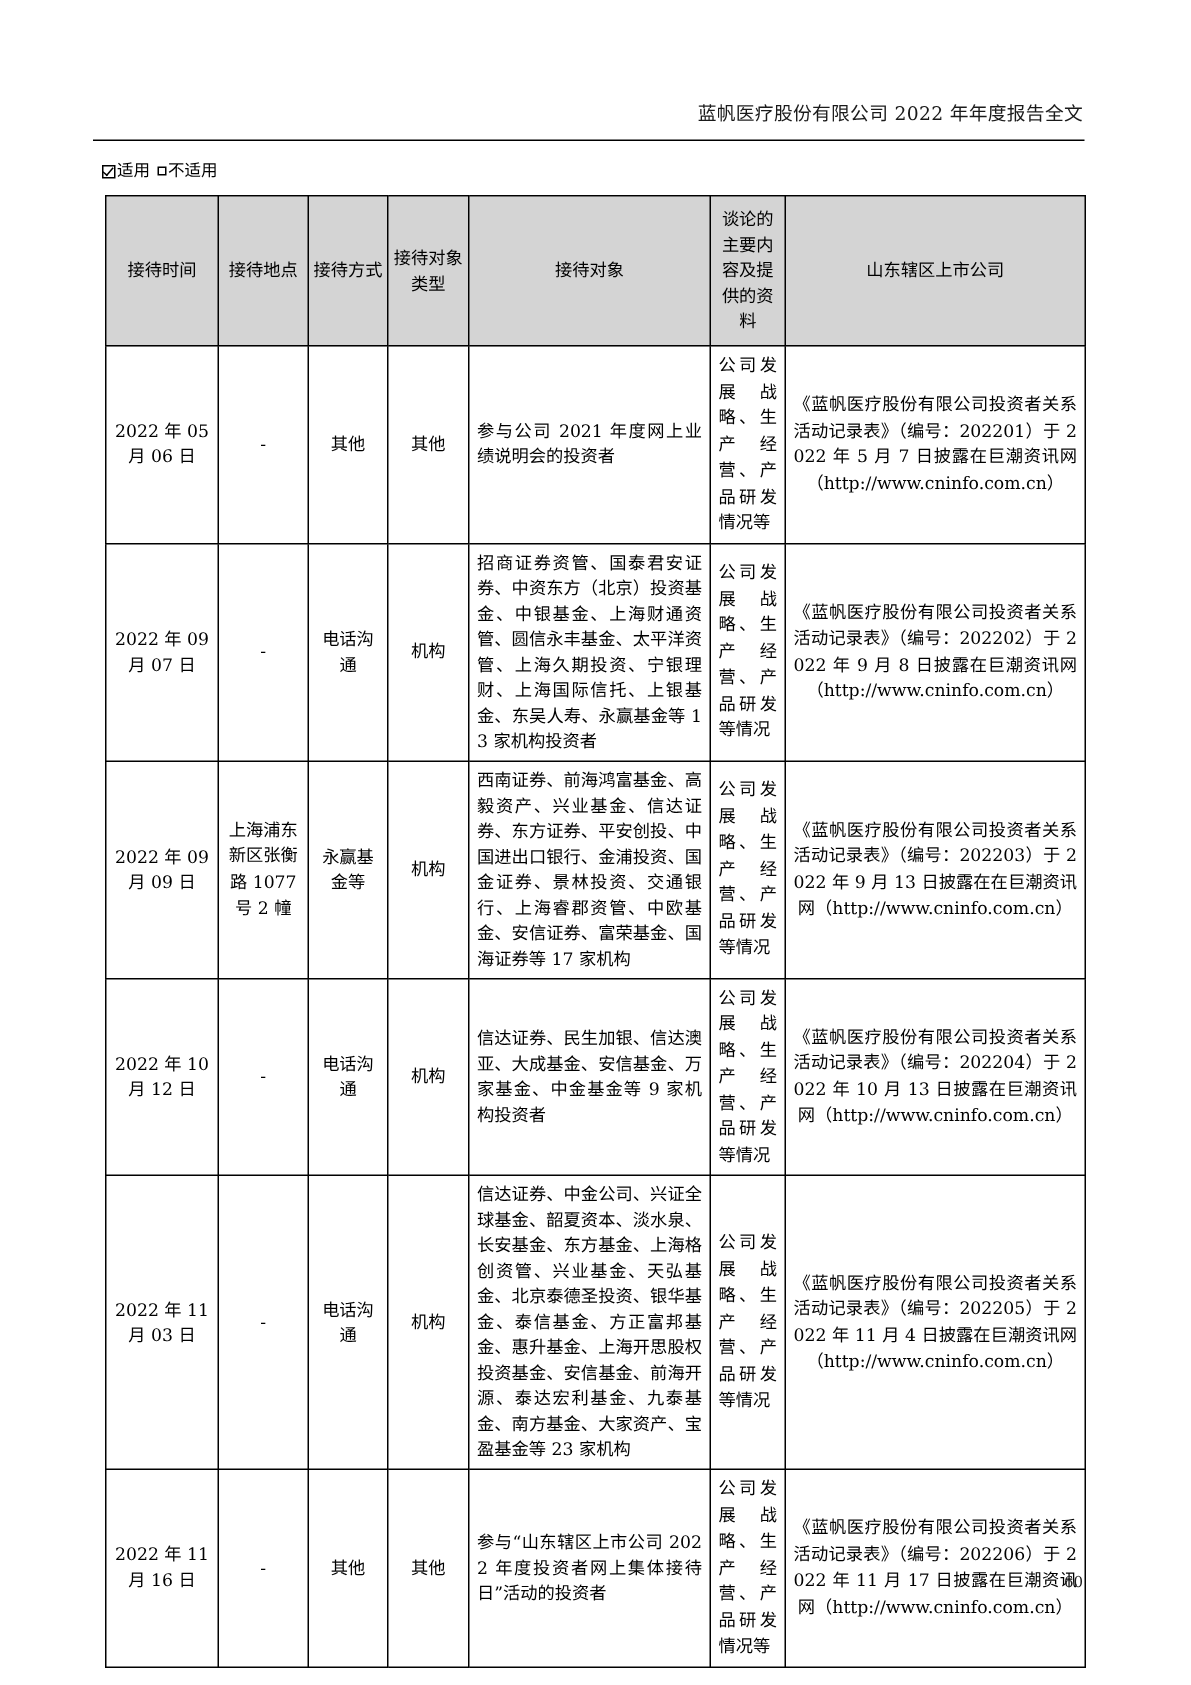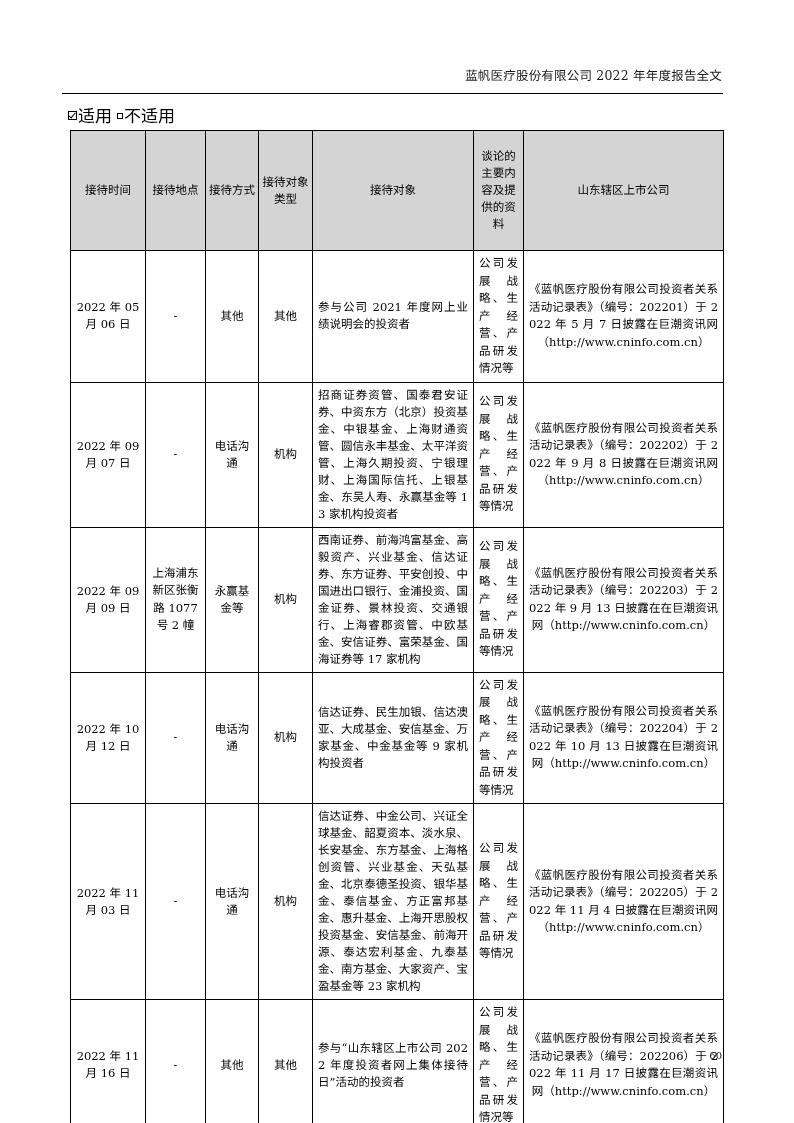--- a/index.html
+++ b/index.html
@@ -41,21 +41,21 @@
     width: 661px;
     height: 1px;
     background: #000000;
   }
 
   
   .applicability {
     position: absolute;
     left: 68px;
     top: 92px;
-    font-size: 17px;
+    font-size: 11px;
     line-height: 20px;
     color: #000000;
     white-space: nowrap;
   }
   .applicability .box-checked,
   .applicability .box-empty {
     display: inline-block;
     vertical-align: middle;
     position: relative;
     box-sizing: border-box;
@@ -104,21 +104,21 @@
     border: 1px solid #000000;
     padding: 4px 5px;
     vertical-align: middle;
     line-height: 17px;
     word-break: break-all;
   }
   table.survey thead th {
     background: #d4d4d4;
     text-align: center;
     font-weight: normal;
-    padding: 17px 3px;
+    padding: 7px 3px;
     line-height: 17px;
   }
   
   col.c-time   { width: 75px; }
   col.c-place  { width: 60px; }
   col.c-way    { width: 53px; }
   col.c-type   { width: 54px; }
   col.c-object { width: 161px; }
   col.c-topic  { width: 50px; }
   col.c-index  { width: 200px; }

